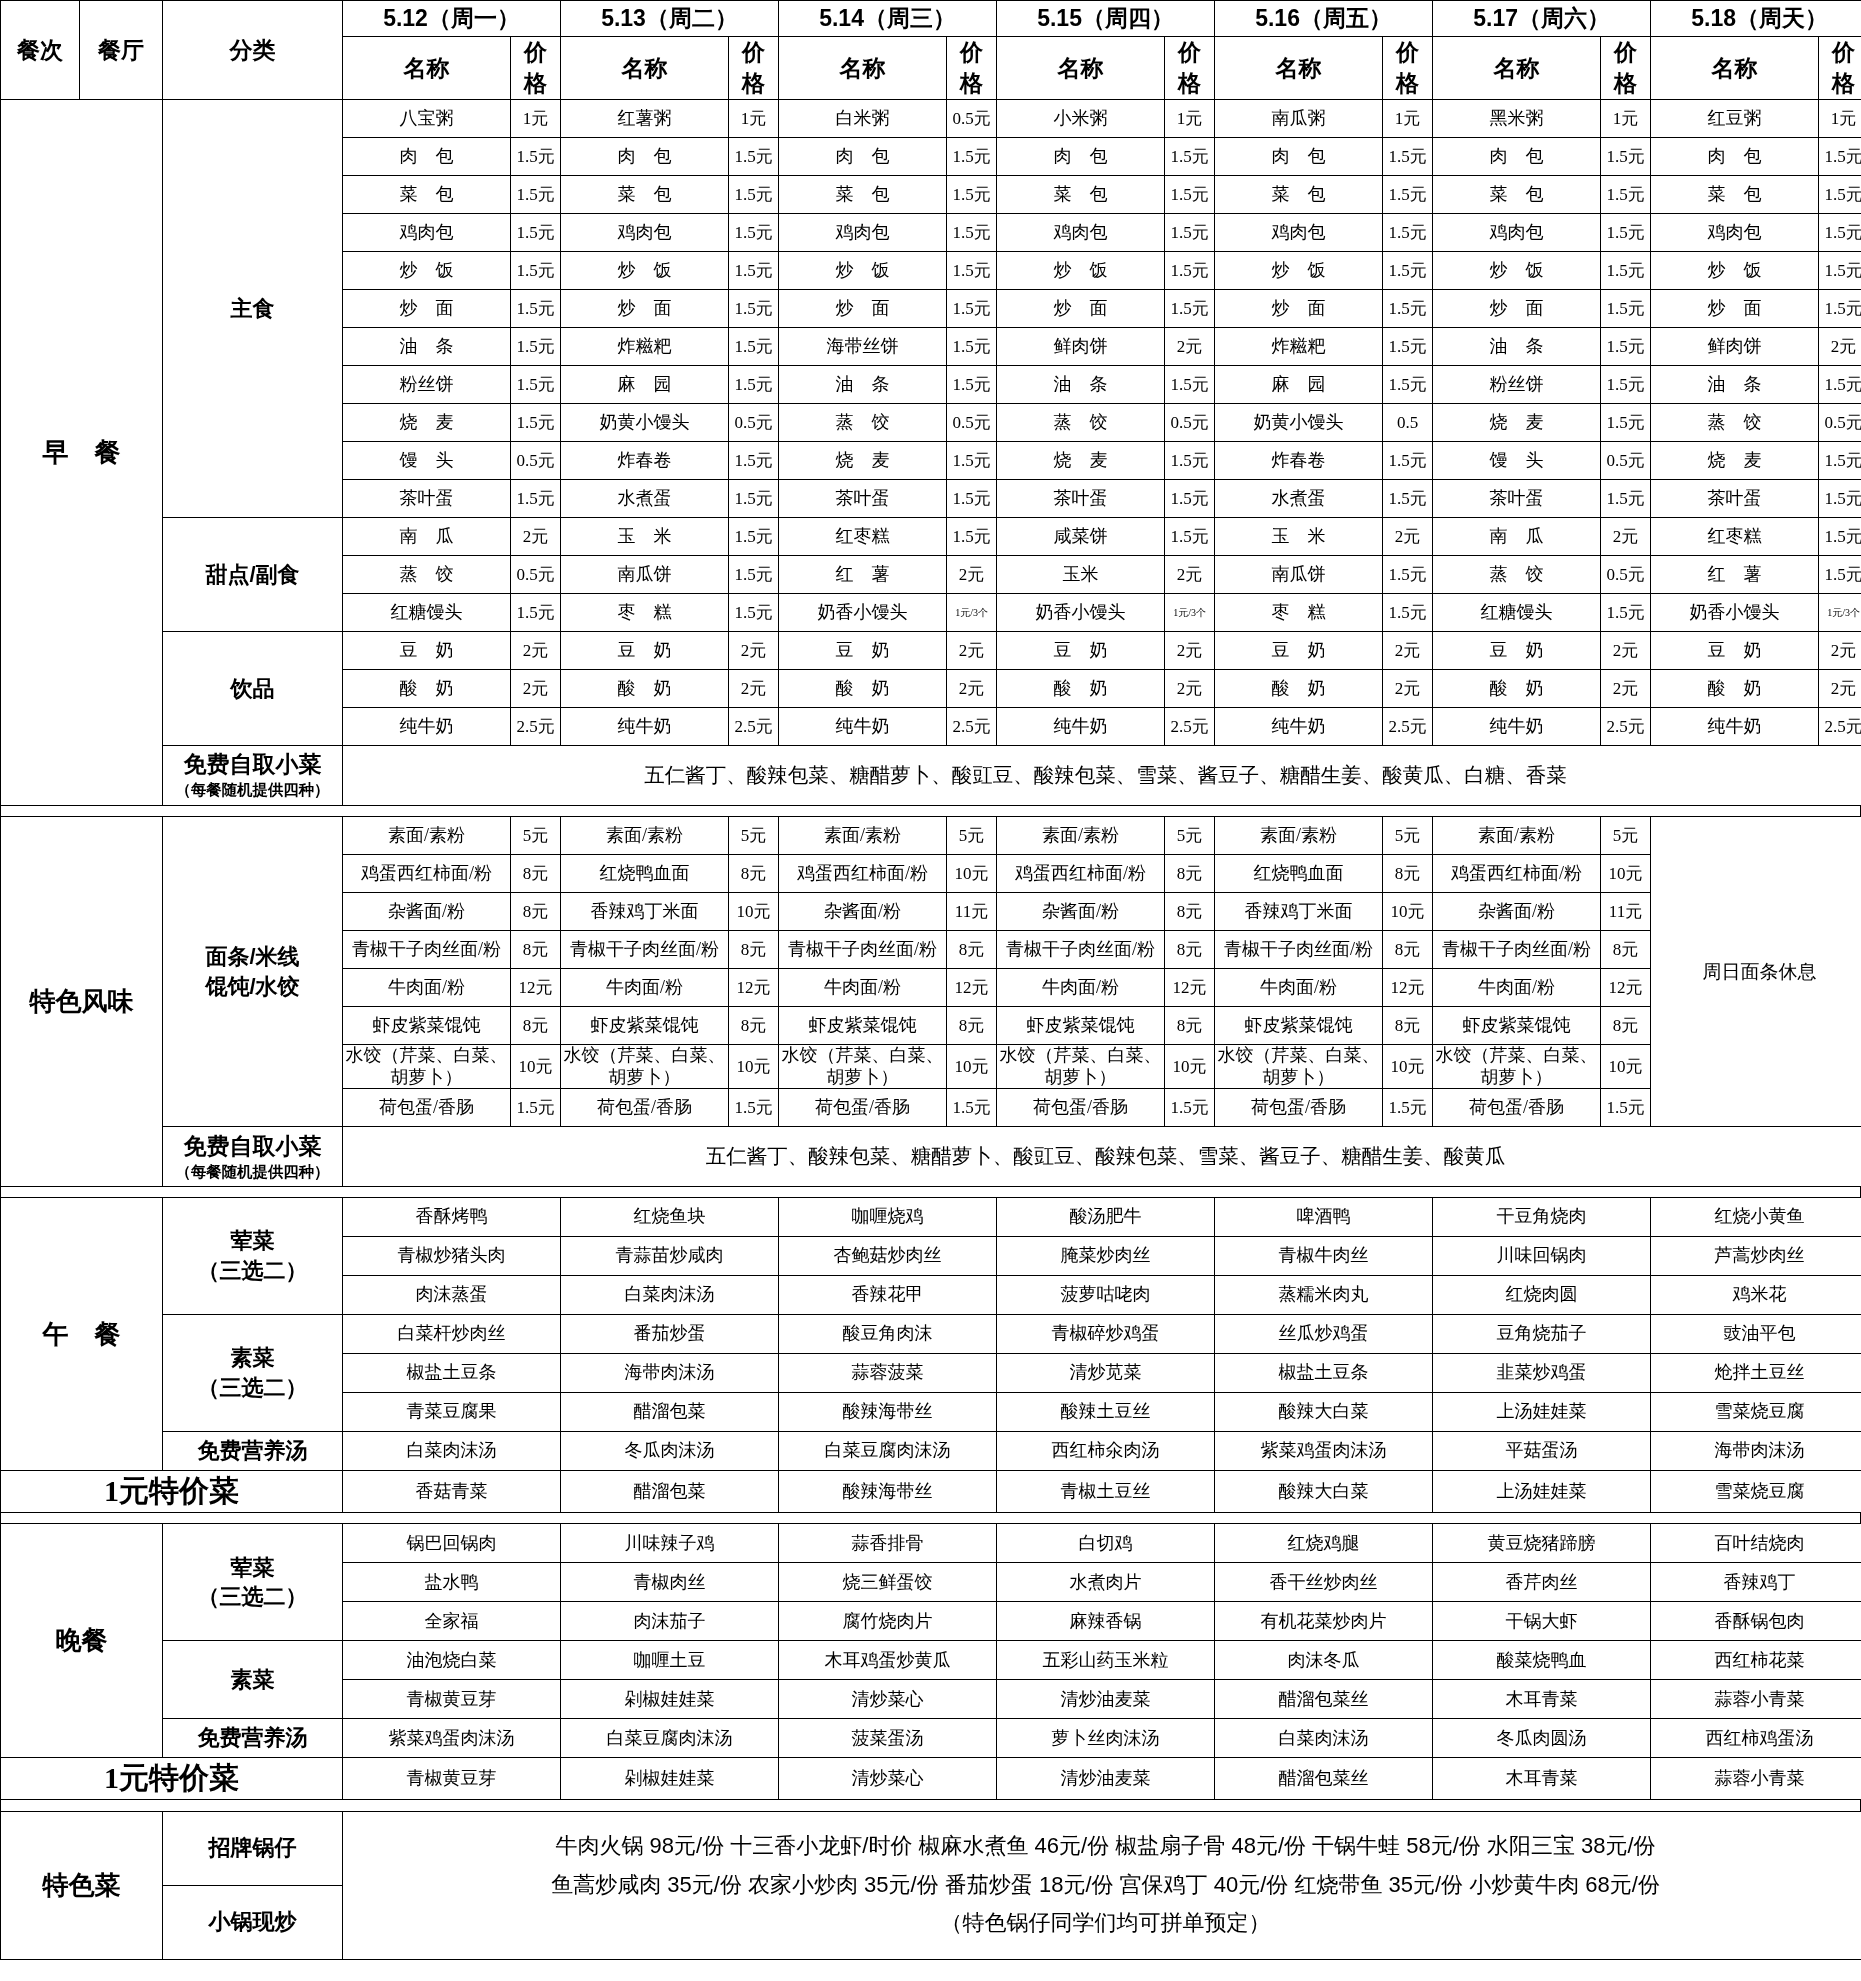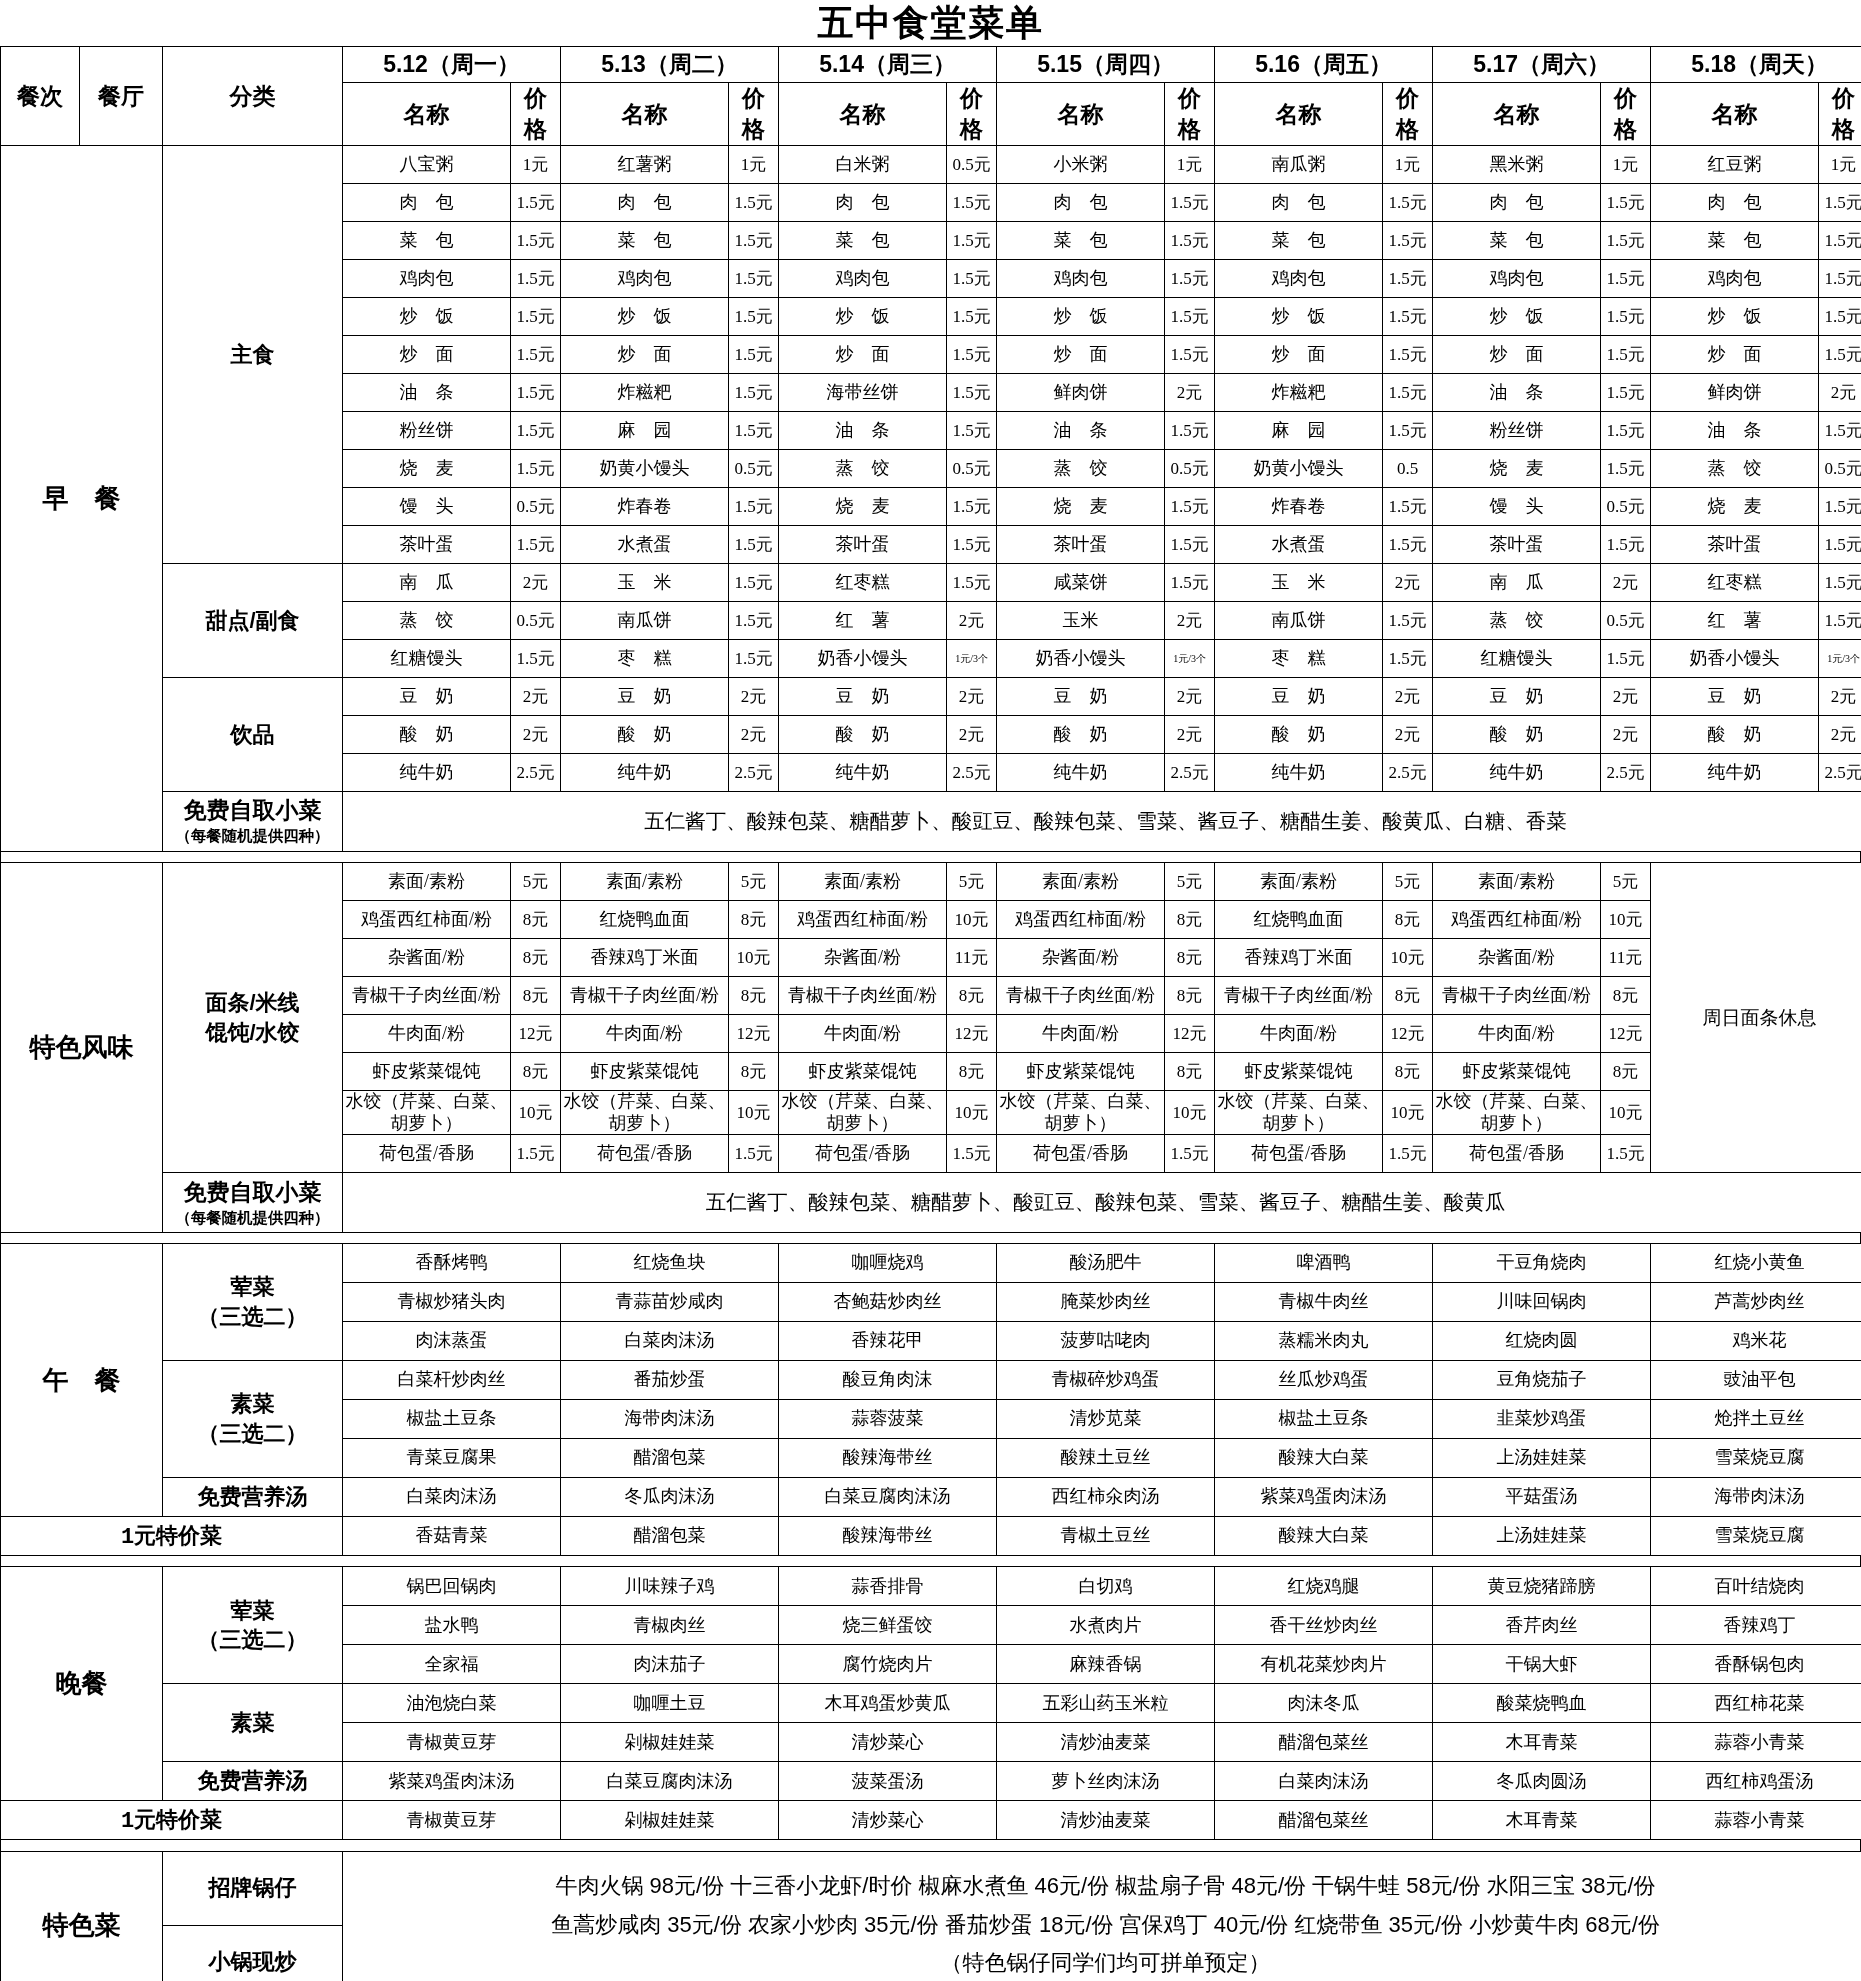--- a/index.html
+++ b/index.html
@@ -23,30 +23,29 @@
   .cat{font-size:22px;font-weight:bold;font-family:"Liberation Sans","DejaVu Sans",sans-serif;
        white-space:pre-line;line-height:1.35;}
   .iname{font-size:18px;line-height:1.2;}
   .iprice{font-size:17px;}
   .iprice.tiny{font-size:10px;}
   .sunnote{font-size:19px;}
   .freecat{padding:3.4px 1.7px;}
   .freelabel{font-size:23px;font-weight:bold;font-family:"Liberation Sans","DejaVu Sans",sans-serif;}
   .freesub{font-size:15.4px;font-weight:bold;font-family:"Liberation Sans","DejaVu Sans",sans-serif;}
   .freetext{font-size:20.5px;font-family:"Liberation Sans","DejaVu Sans",sans-serif;}
-  .speclabel{font-size:22px;font-weight:bold;font-family:Liberation Mono, monospace;}
+  .speclabel{font-size:30px;font-weight:bold;font-family:Liberation Serif, serif;}
   .specbody{font-family:"Liberation Sans","DejaVu Sans",sans-serif;}
   .spec-line{font-size:22px;line-height:1.75;}
   .gap{height:10.3px;border-left:0.9px solid #000;border-right:0.9px solid #000;}
 </style>
 </head>
 <body>
 
 <div id="menu">
-    <div class="title">五中食堂菜单</div>
     <table class="sec sec-breakfast">
       <colgroup>
         <col style="width: 79px;">
         <col style="width: 83px;">
         <col style="width: 180px;">
         <col style="width: 168px;">
         <col style="width: 50px;">
         <col style="width: 168px;">
         <col style="width: 50px;">
         <col style="width: 168px;">

